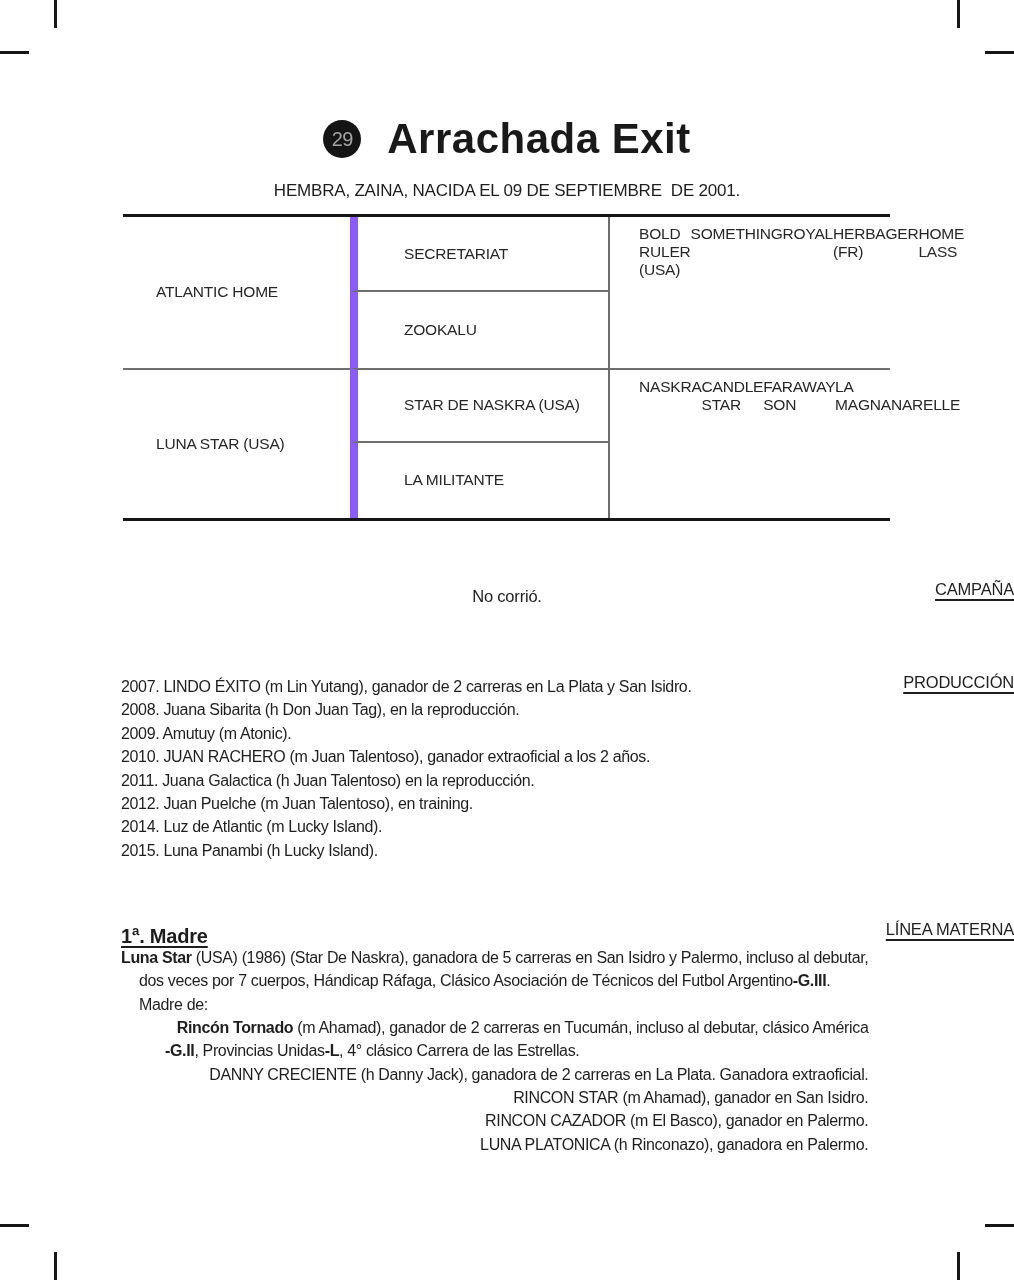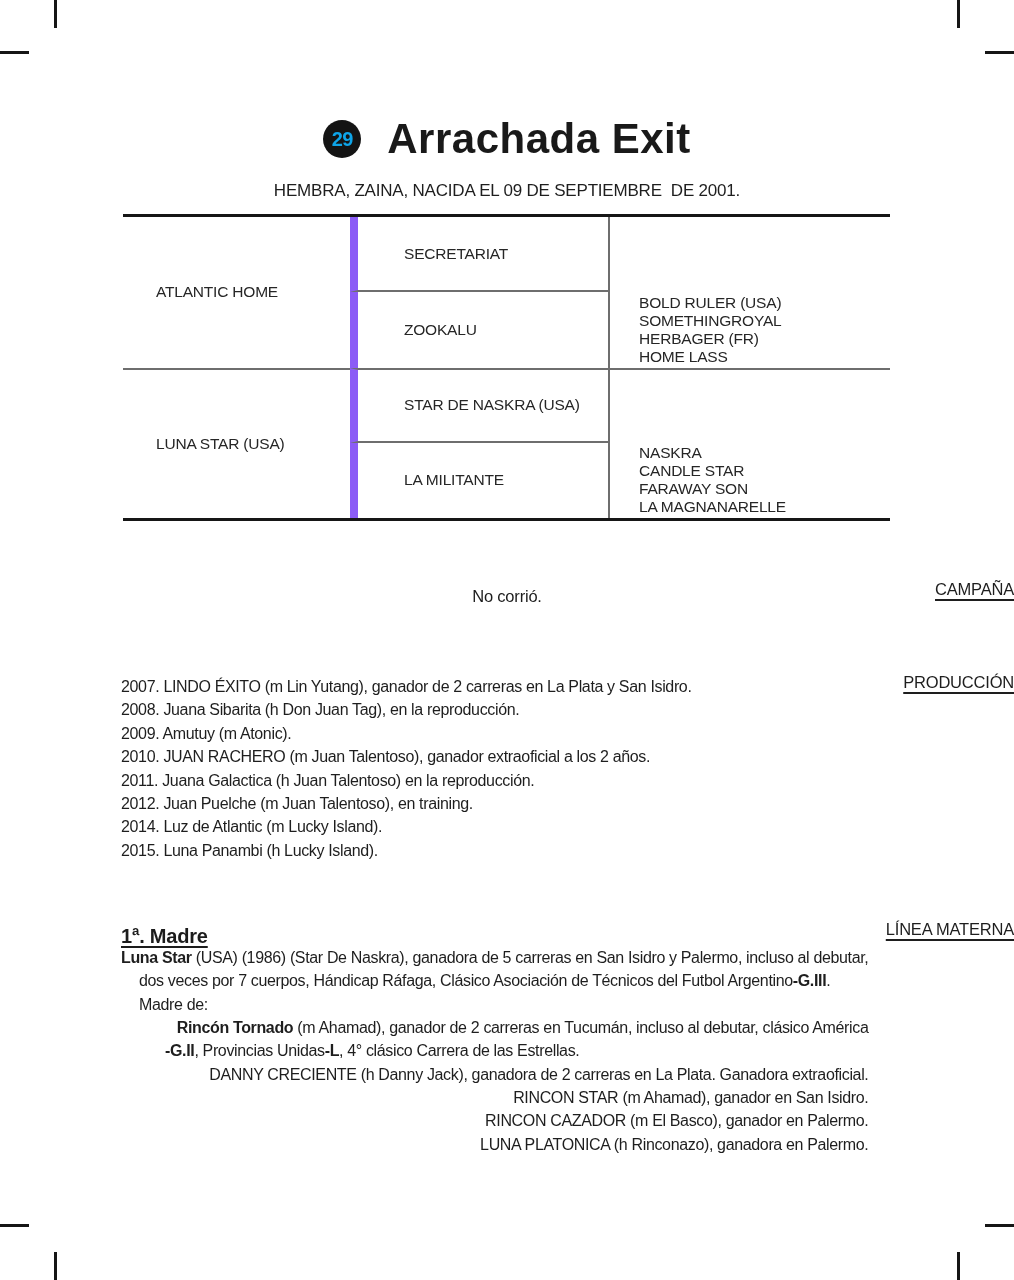--- a/index.html
+++ b/index.html
@@ -24,23 +24,23 @@
   .crop.br-h{left:985px;top:1224px;}
   .crop.bl-v{left:54px;top:1252px;}
   .crop.br-v{left:957px;top:1252px;}
   
   .title-row{
     position:absolute;left:0;top:118px;width:100%;
     display:flex;justify-content:center;align-items:center;gap:26px;
   }
   .num-badge{
     width:38px;height:38px;border-radius:50%;
-    background:#141414;color:#0ea5e9;
+    background:#141414;color:#a3a3a3;
     display:flex;align-items:center;justify-content:center;
-    font-size:20px;font-weight:bold;letter-spacing:-0.5px;
+    font-size:20px;font-weight:normal;letter-spacing:-0.5px;
     flex:0 0 auto;
   }
   .page-title{
     margin:0;
     font-family:Liberation Sans, sans-serif;
     font-weight:bold;font-size:42px;line-height:1;
     letter-spacing:0.5px;color:#191919;
   }
   .subtitle{
     position:absolute;left:0;top:181px;width:100%;
@@ -60,23 +60,23 @@
     font-size:15.5px;letter-spacing:-0.2px;color:#262626;
   }
   .cell{display:flex;align-items:center;box-sizing:border-box;}
   .cell.c1{grid-column:1;padding-left:33px;}
   .cell.c2{grid-column:2;padding-left:46px;border-left:8px solid #8b5cf6;}
   .cell.c3{grid-column:3;border-left:2px solid #6e6e6e;}
   .span2{grid-row:span 2;}
   .hdiv{border-bottom:2px solid #6e6e6e;}
   .mid{border-top:2px solid #6e6e6e;}
   .gp-group{
-    flex-direction:column;align-items:stretch;
-    justify-content:flex-end;
-    padding:24px 4px 2px 29px;
+    flex-direction:row;align-items:stretch;
+    justify-content:flex-start;
+    padding:8px 4px 2px 29px;
   }
   .gp-group span{display:block;}
   
   .sec-heading{
     position:absolute;left:0;width:100%;text-align:right;
     font-size:16.5px;letter-spacing:-0.2px;color:#1e1e1e;
     text-decoration:underline;
     text-underline-offset:4px;
     text-decoration-thickness:1.5px;
     margin-top:41px;

